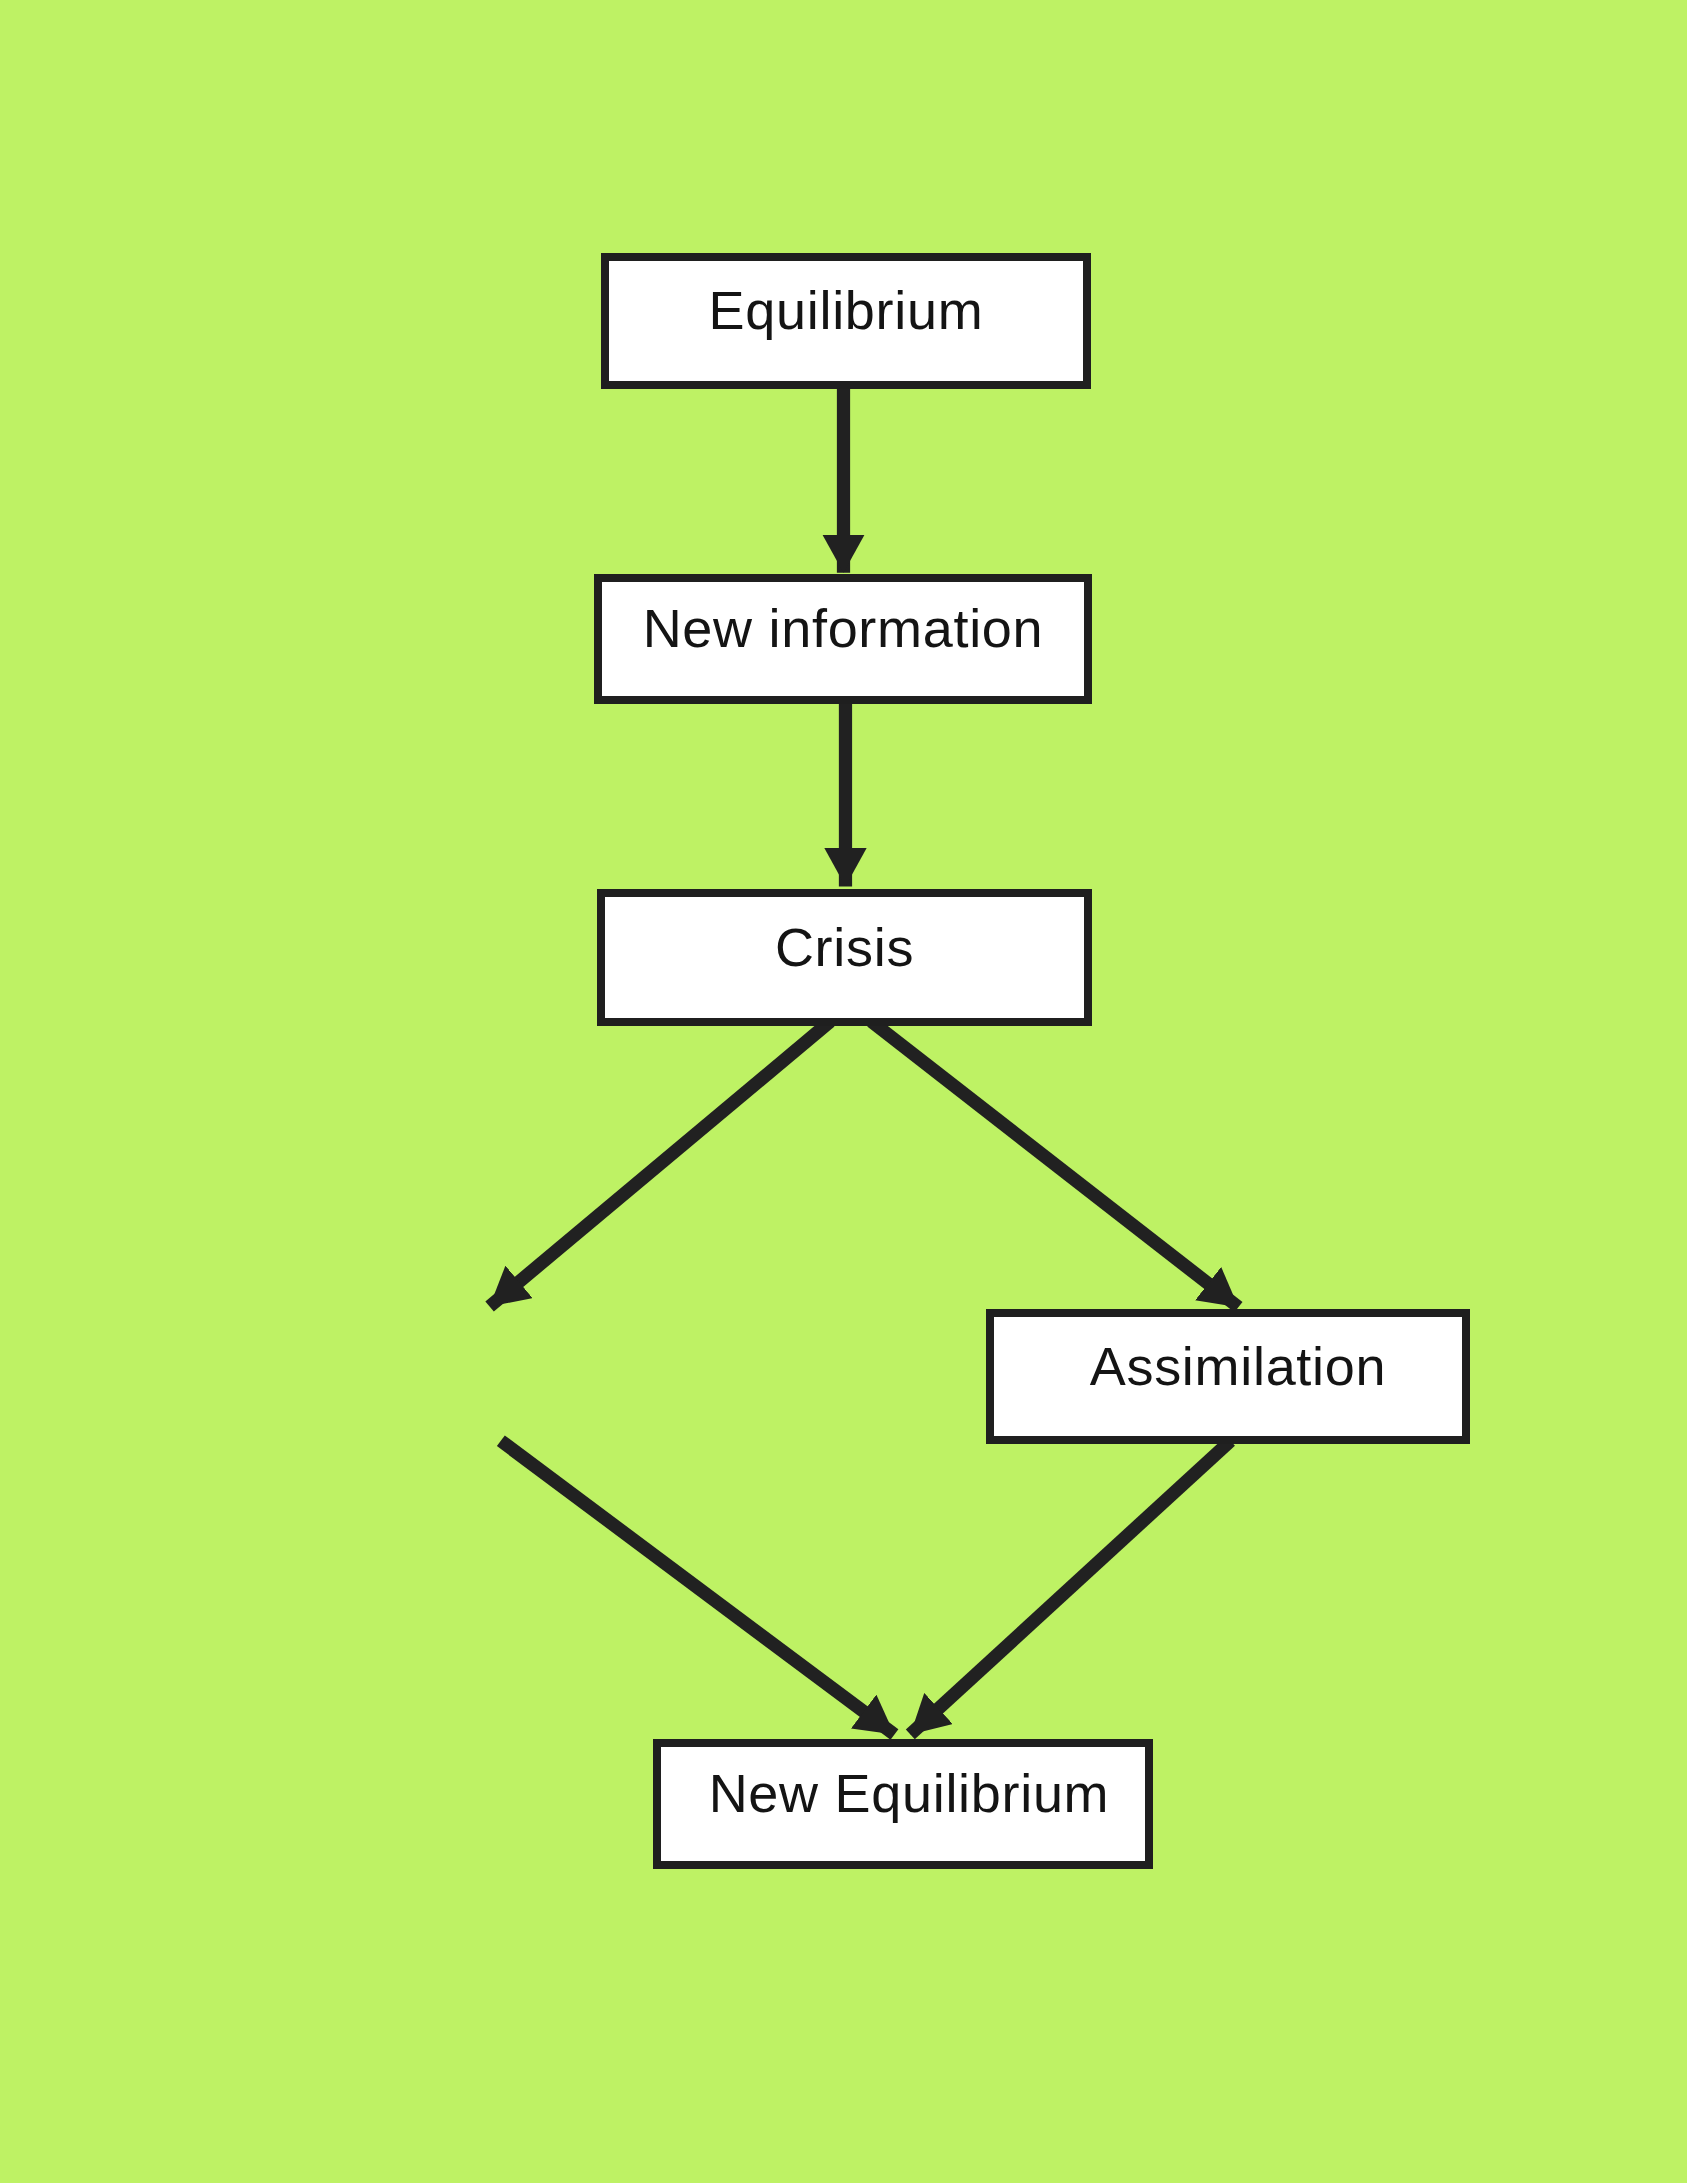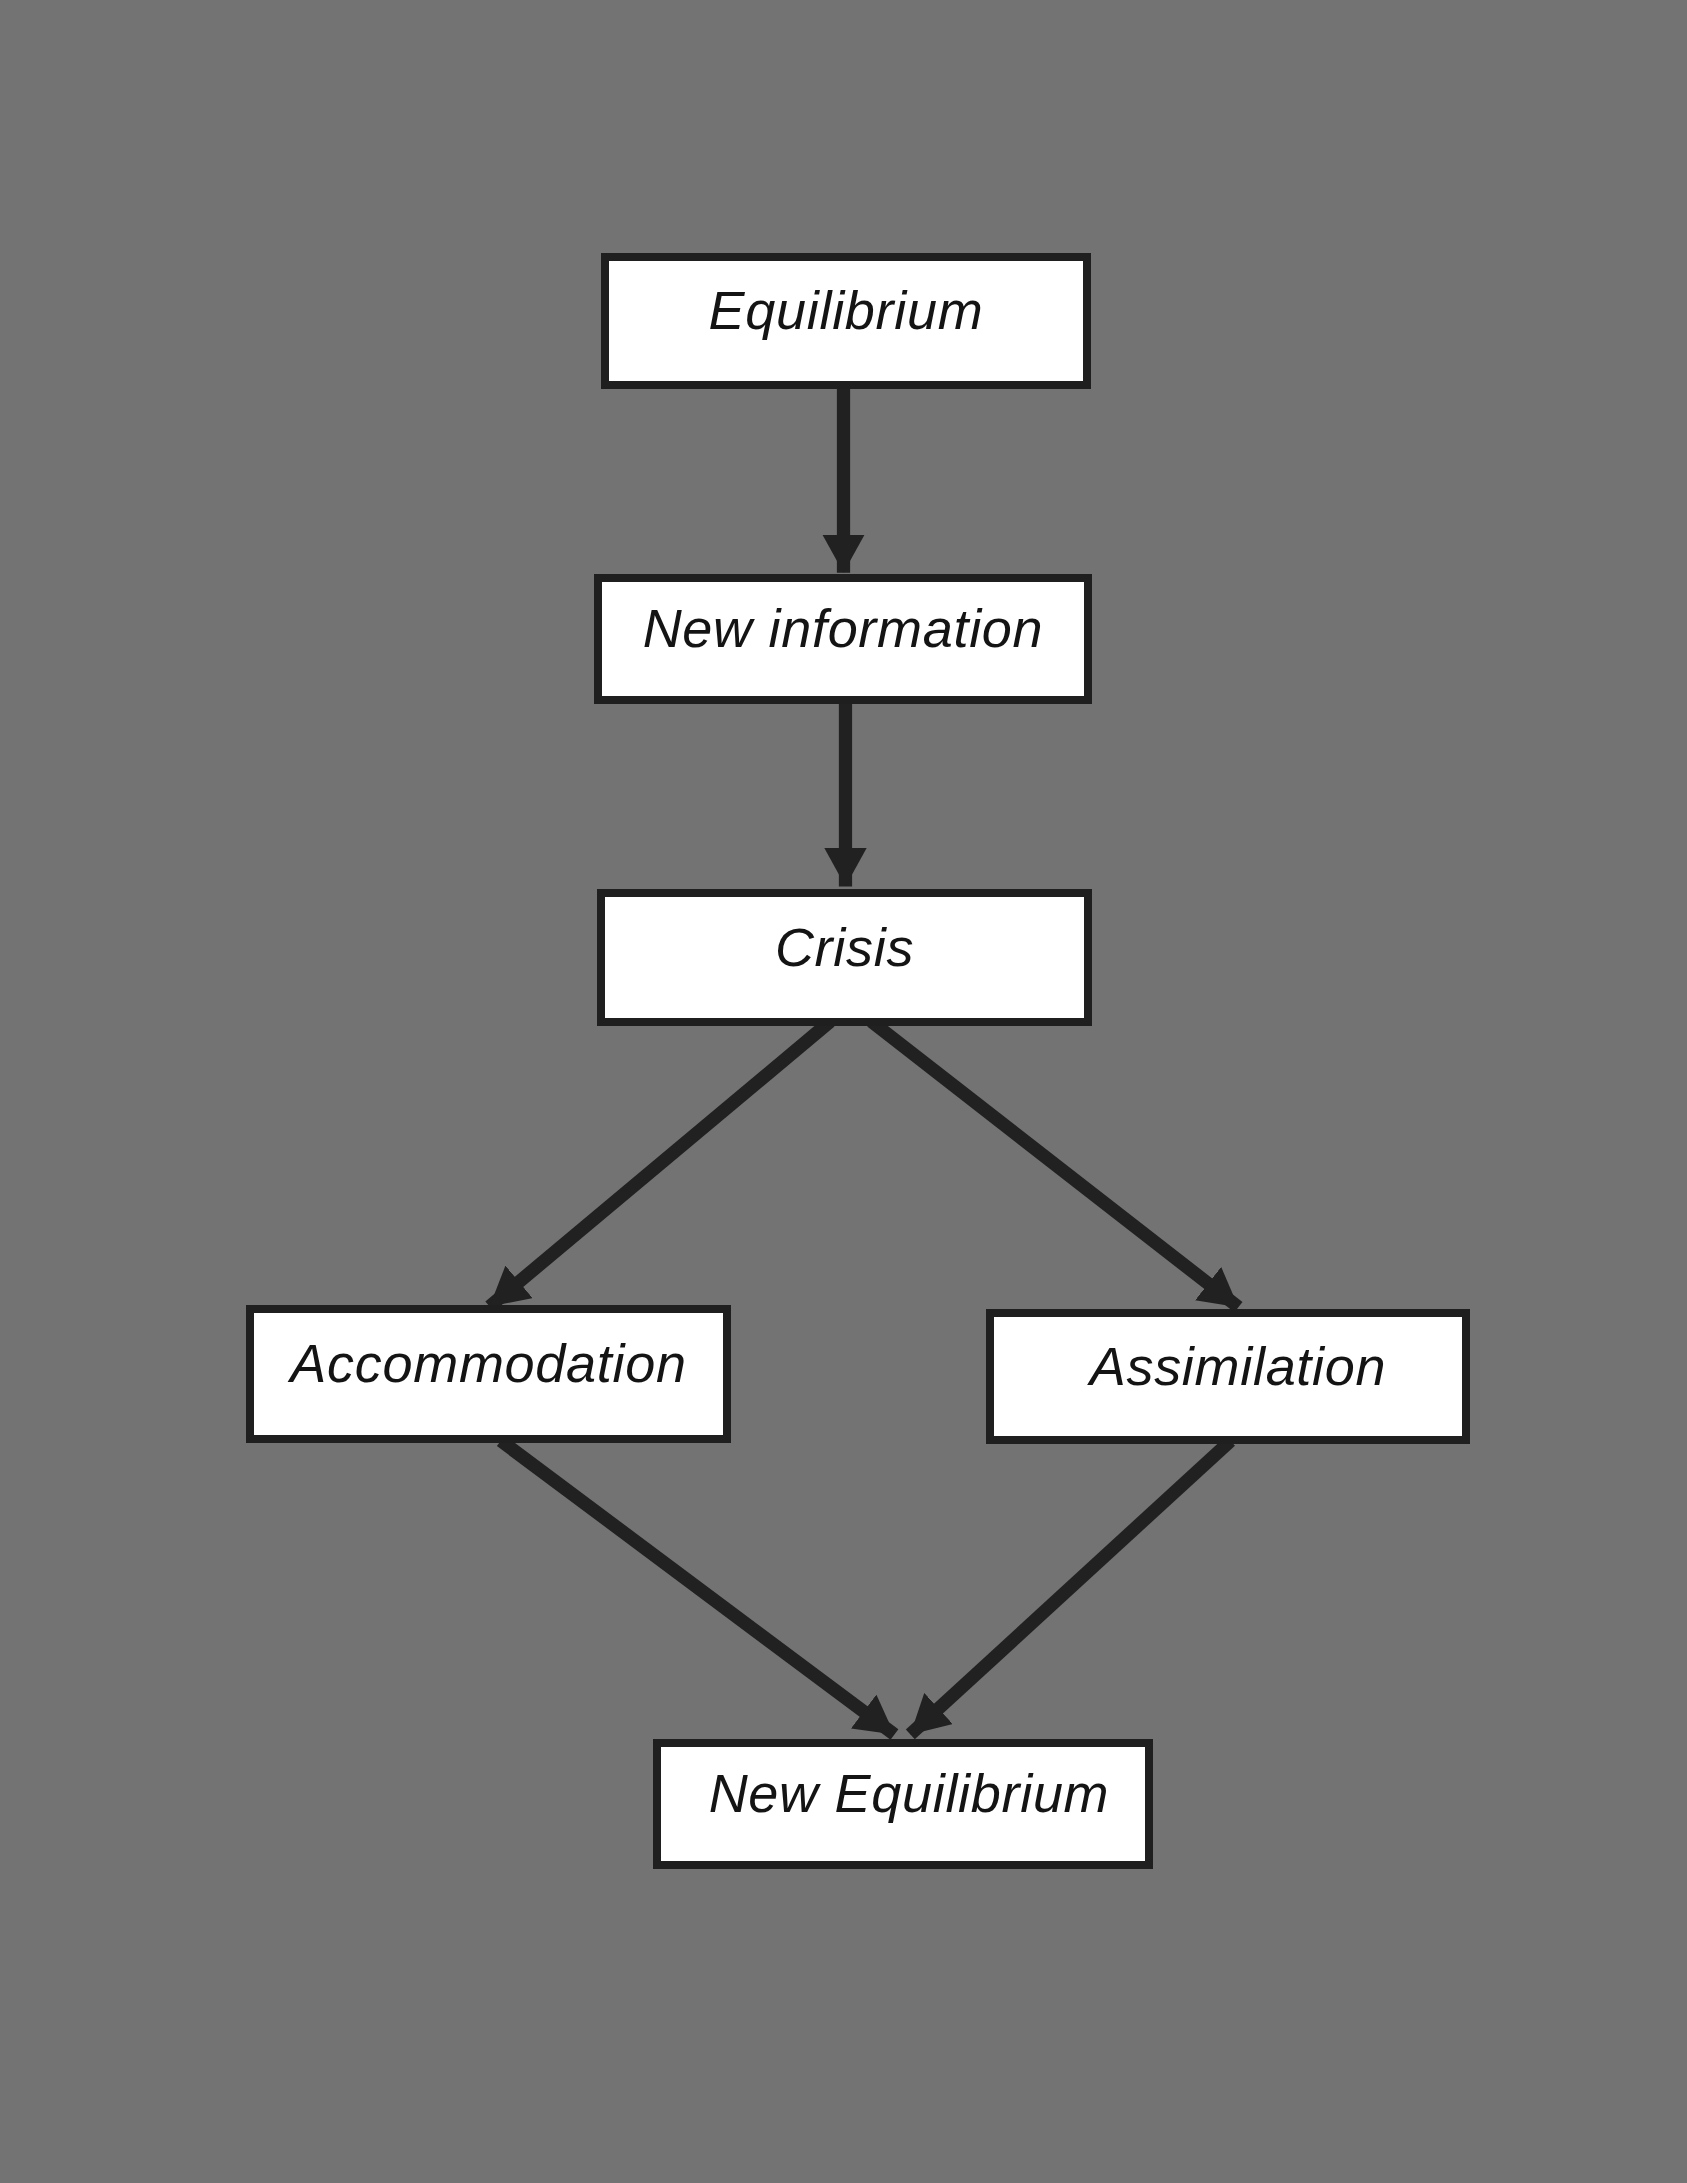--- a/index.html
+++ b/index.html
@@ -4,24 +4,23 @@
 <style>
   html, body {
     margin: 0;
     padding: 0;
     background: #ffffff;
   }
   .page {
     position: relative;
     width: 1687px;
     height: 2183px;
-    background: #737373;
+    background: #bef264;
     font-family: "Liberation Sans", sans-serif;
     overflow: hidden;
-    font-style: italic;
   }
   svg.arrows {
     position: absolute;
     left: 0;
     top: 0;
     z-index: 1;
   }
   svg.arrows line {
     stroke: #212121;
     stroke-width: 20;
@@ -75,23 +74,20 @@
   </div>
 
   <div class="node" id="box-new-information">
     <span class="node-label">New information</span>
   </div>
 
   <div class="node" id="box-crisis">
     <span class="node-label">Crisis</span>
   </div>
 
-  <div class="node" id="box-accommodation">
-    <span class="node-label">Accommodation</span>
-  </div>
 
   <div class="node" id="box-assimilation">
     <span class="node-label">Assimilation</span>
   </div>
 
   <div class="node" id="box-new-equilibrium">
     <span class="node-label">New Equilibrium</span>
   </div>
 
 </div>

